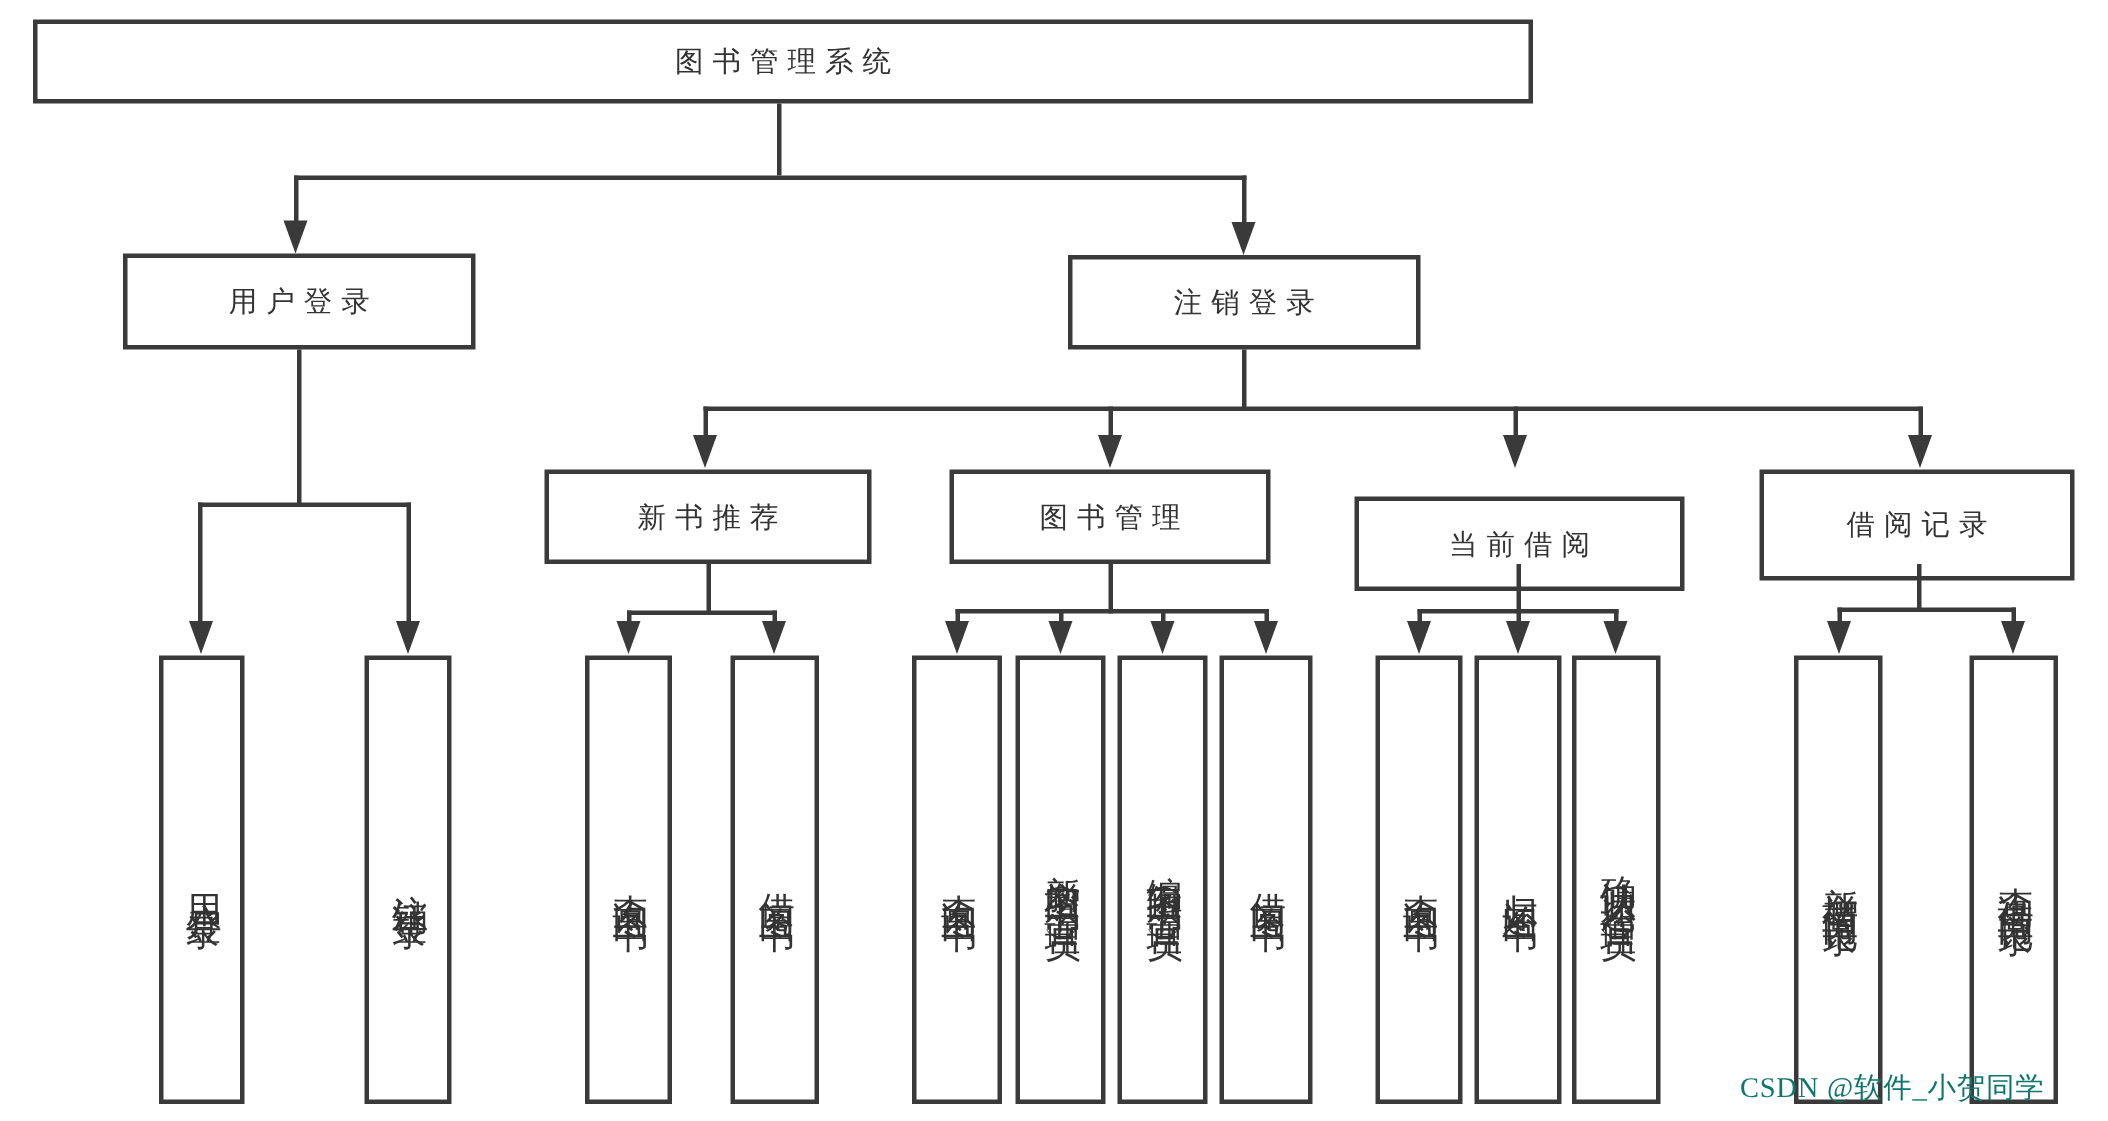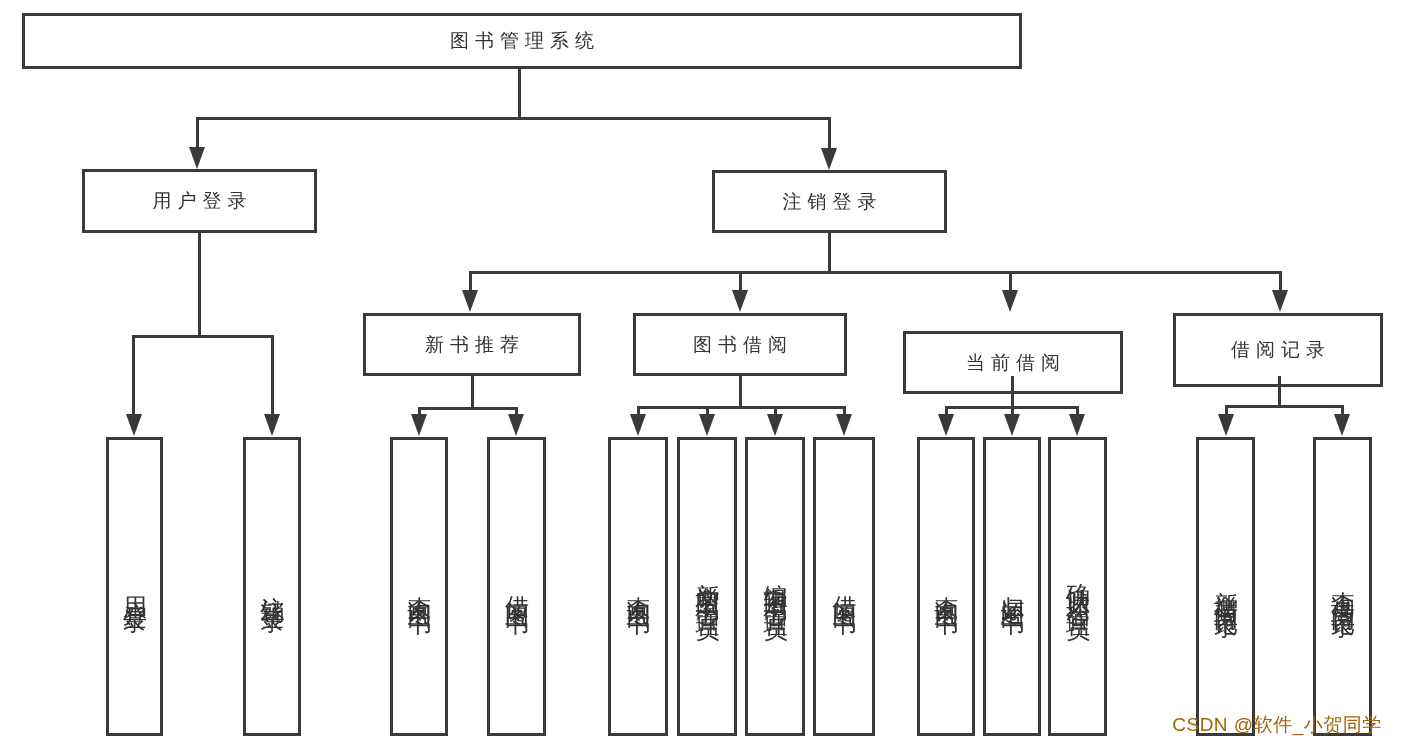--- a/index.html
+++ b/index.html
@@ -1,39 +1,39 @@
 <!DOCTYPE html>
 <html><head>
 <meta charset="utf-8">
 <style>
   html,body{margin:0;padding:0;background:#ffffff;}
   .canvas{
     position:relative;width:1405px;height:747px;background:#ffffff;
-    font-family:Liberation Sans, sans-serif;color:#333333;overflow:hidden;
+    font-family:Liberation Serif, serif;color:#333333;overflow:hidden;
   }
   .node{
     position:absolute;box-sizing:border-box;border:3px solid #3a3a3a;background:#ffffff;
     display:flex;align-items:center;justify-content:center;
   }
   .hlabel{font-size:19px;letter-spacing:6px;text-indent:6px;white-space:nowrap;color:#333333;}
   .leaf{top:437px;height:299px;}
   .vlabel{
     writing-mode:vertical-rl;text-orientation:mixed;
     font-size:24px;letter-spacing:5px;line-height:1.2;color:#333333;white-space:nowrap;
   }
   .hline{position:absolute;height:3px;background:#3a3a3a;}
   .vline{position:absolute;width:3px;background:#3a3a3a;}
   .arrow{
     position:absolute;width:0;height:0;
     border-left:8px solid transparent;border-right:8px solid transparent;
     border-top:22px solid #3a3a3a;
   }
   .watermark{
-    position:absolute;left:1160px;top:712px;width:234px;text-align:center;
-    font-size:19px;color:#a16207;letter-spacing:0.5px;white-space:nowrap;
+    position:absolute;left:1160px;top:712px;width:234px;text-align:left;
+    font-size:19px;color:#0f766e;letter-spacing:0.5px;white-space:nowrap;
   }
 </style>
 </head>
 <body>
 
 <div class="canvas">
 
   <div class="node" style="left:22px;top:13px;width:1000px;height:56px">
     <span class="hlabel">图书管理系统</span>
   </div>
@@ -42,21 +42,21 @@
     <span class="hlabel">用户登录</span>
   </div>
   <div class="node" style="left:712px;top:170px;width:235px;height:63px">
     <span class="hlabel">注销登录</span>
   </div>
 
   <div class="node" style="left:363px;top:313px;width:218px;height:63px">
     <span class="hlabel">新书推荐</span>
   </div>
   <div class="node" style="left:633px;top:313px;width:214px;height:63px">
-    <span class="hlabel">图书借阅</span>
+    <span class="hlabel">图书管理</span>
   </div>
   <div class="node" style="left:903px;top:331px;width:220px;height:63px">
     <span class="hlabel">当前借阅</span>
   </div>
   <div class="node" style="left:1173px;top:313px;width:210px;height:74px">
     <span class="hlabel">借阅记录</span>
   </div>
 
   <div class="node leaf" style="left:106px;width:57px">
     <span class="vlabel">用户登录</span>

